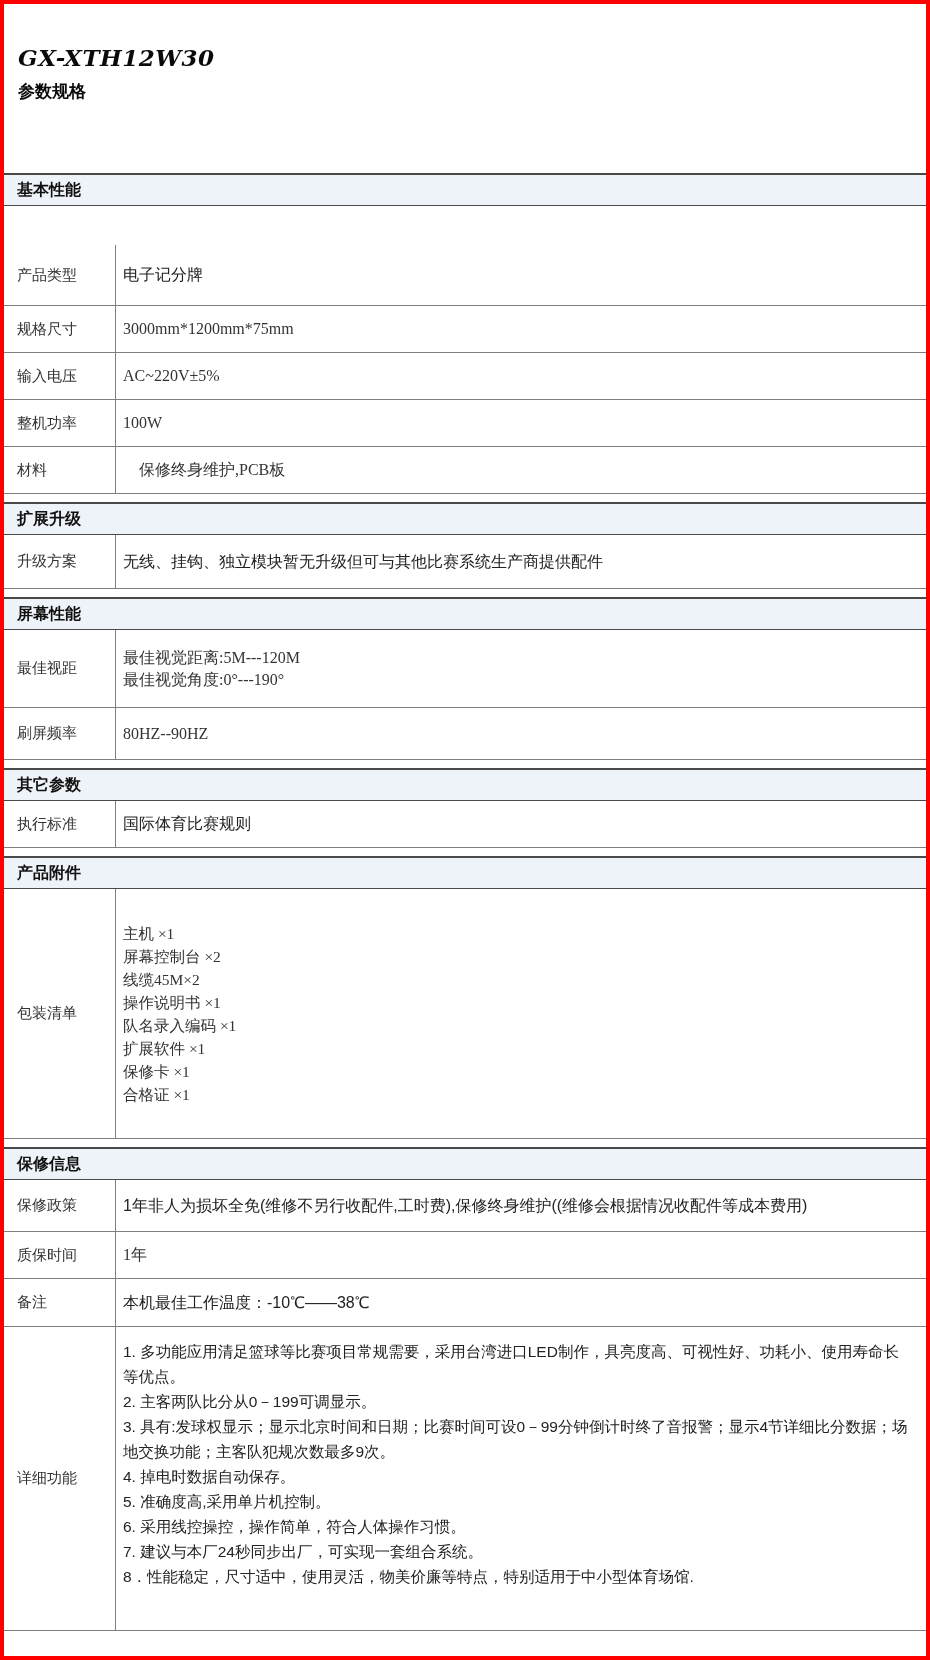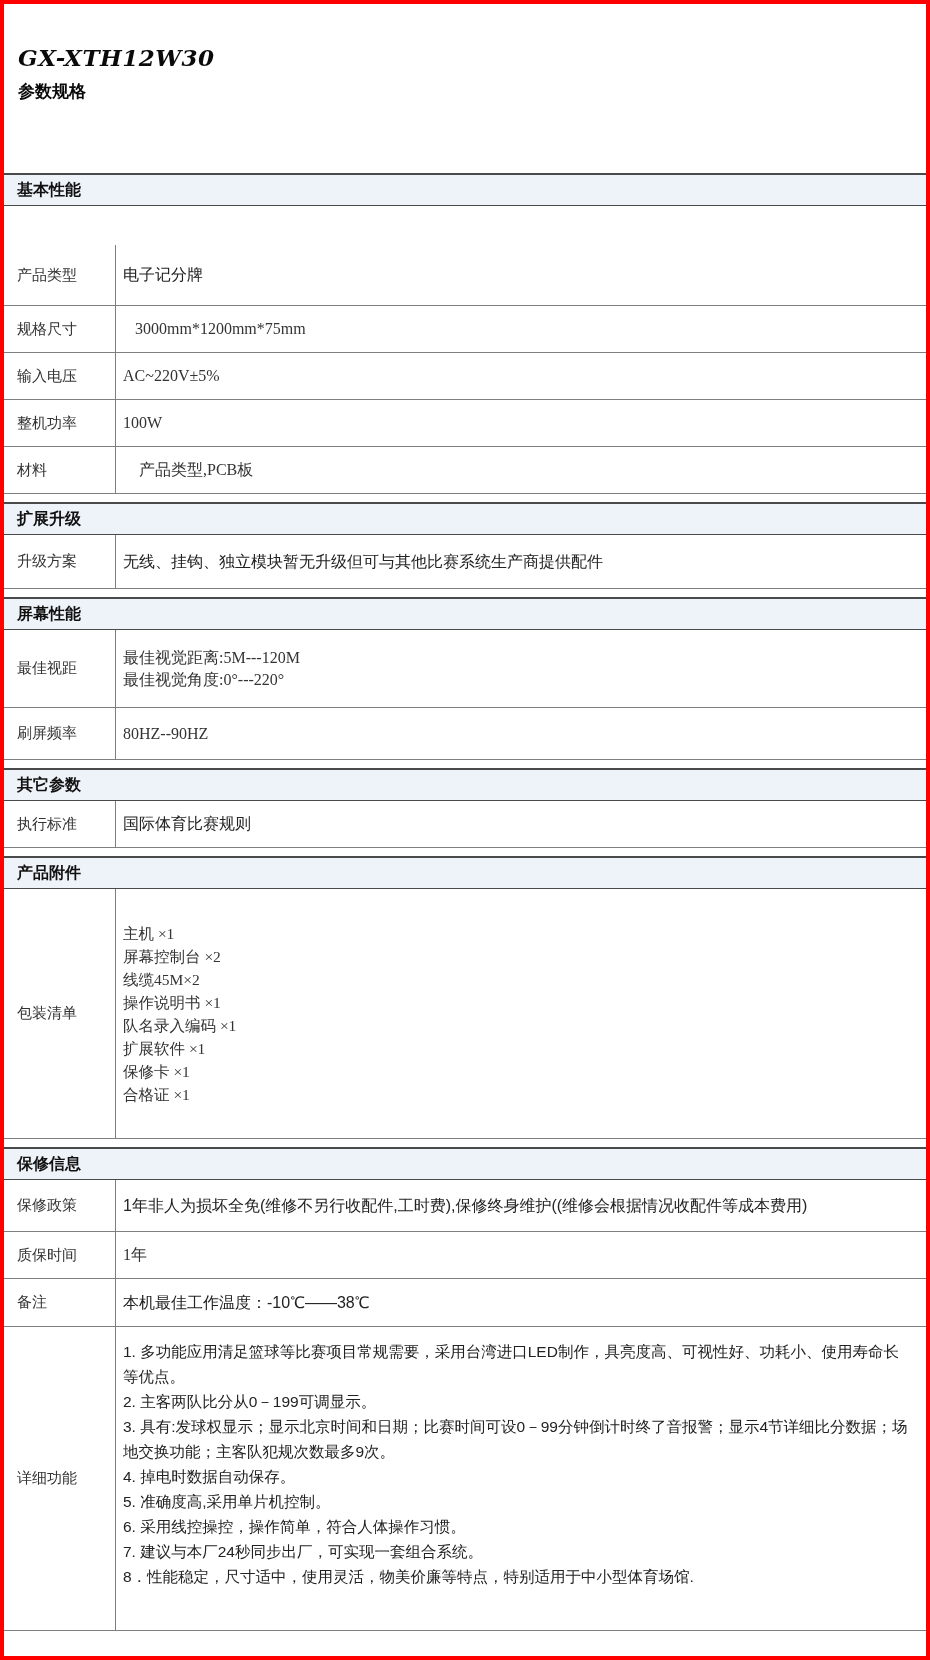--- a/index.html
+++ b/index.html
@@ -73,61 +73,61 @@
   </div>
   <div class="spec-table" id="spec-table">
       <div class="section">
         <div class="section-header">基本性能</div>
         <div class="spec-row" style="height: 61px; margin-top: 39px;">
           <div class="label-cell">产品类型</div>
           <div class="value-cell sans">
             <div class="value-line">电子记分牌</div>
           </div>
         </div>
-        <div class="spec-row" style="height: 47px; gap: 12px;">
+        <div class="spec-row" style="height: 47px;">
           <div class="label-cell">规格尺寸</div>
           <div class="value-cell serif">
             <div class="value-line">3000mm*1200mm*75mm</div>
           </div>
         </div>
         <div class="spec-row" style="height: 47px; justify-content: flex-end;">
           <div class="label-cell">输入电压</div>
           <div class="value-cell serif">
             <div class="value-line">AC~220V±5%</div>
           </div>
         </div>
         <div class="spec-row" style="height: 47px;">
           <div class="label-cell">整机功率</div>
           <div class="value-cell serif">
             <div class="value-line">100W</div>
           </div>
         </div>
         <div class="spec-row" style="height: 47px; gap: 16px;">
           <div class="label-cell">材料</div>
           <div class="value-cell serif">
-            <div class="value-line">产品类型,PCB板</div>
+            <div class="value-line">保修终身维护,PCB板</div>
           </div>
         </div>
       </div>
       <div class="section">
         <div class="section-header">扩展升级</div>
         <div class="spec-row" style="height: 54px;">
           <div class="label-cell">升级方案</div>
           <div class="value-cell sans">
             <div class="value-line">无线、挂钩、独立模块暂无升级但可与其他比赛系统生产商提供配件</div>
           </div>
         </div>
       </div>
       <div class="section">
         <div class="section-header">屏幕性能</div>
         <div class="spec-row" style="height: 78px;">
           <div class="label-cell">最佳视距</div>
           <div class="value-cell serif">
             <div class="value-line">最佳视觉距离:5M---120M</div>
-            <div class="value-line">最佳视觉角度:0°---220°</div>
+            <div class="value-line">最佳视觉角度:0°---190°</div>
           </div>
         </div>
         <div class="spec-row" style="height: 52px;">
           <div class="label-cell">刷屏频率</div>
           <div class="value-cell serif">
             <div class="value-line">80HZ--90HZ</div>
           </div>
         </div>
       </div>
       <div class="section">

